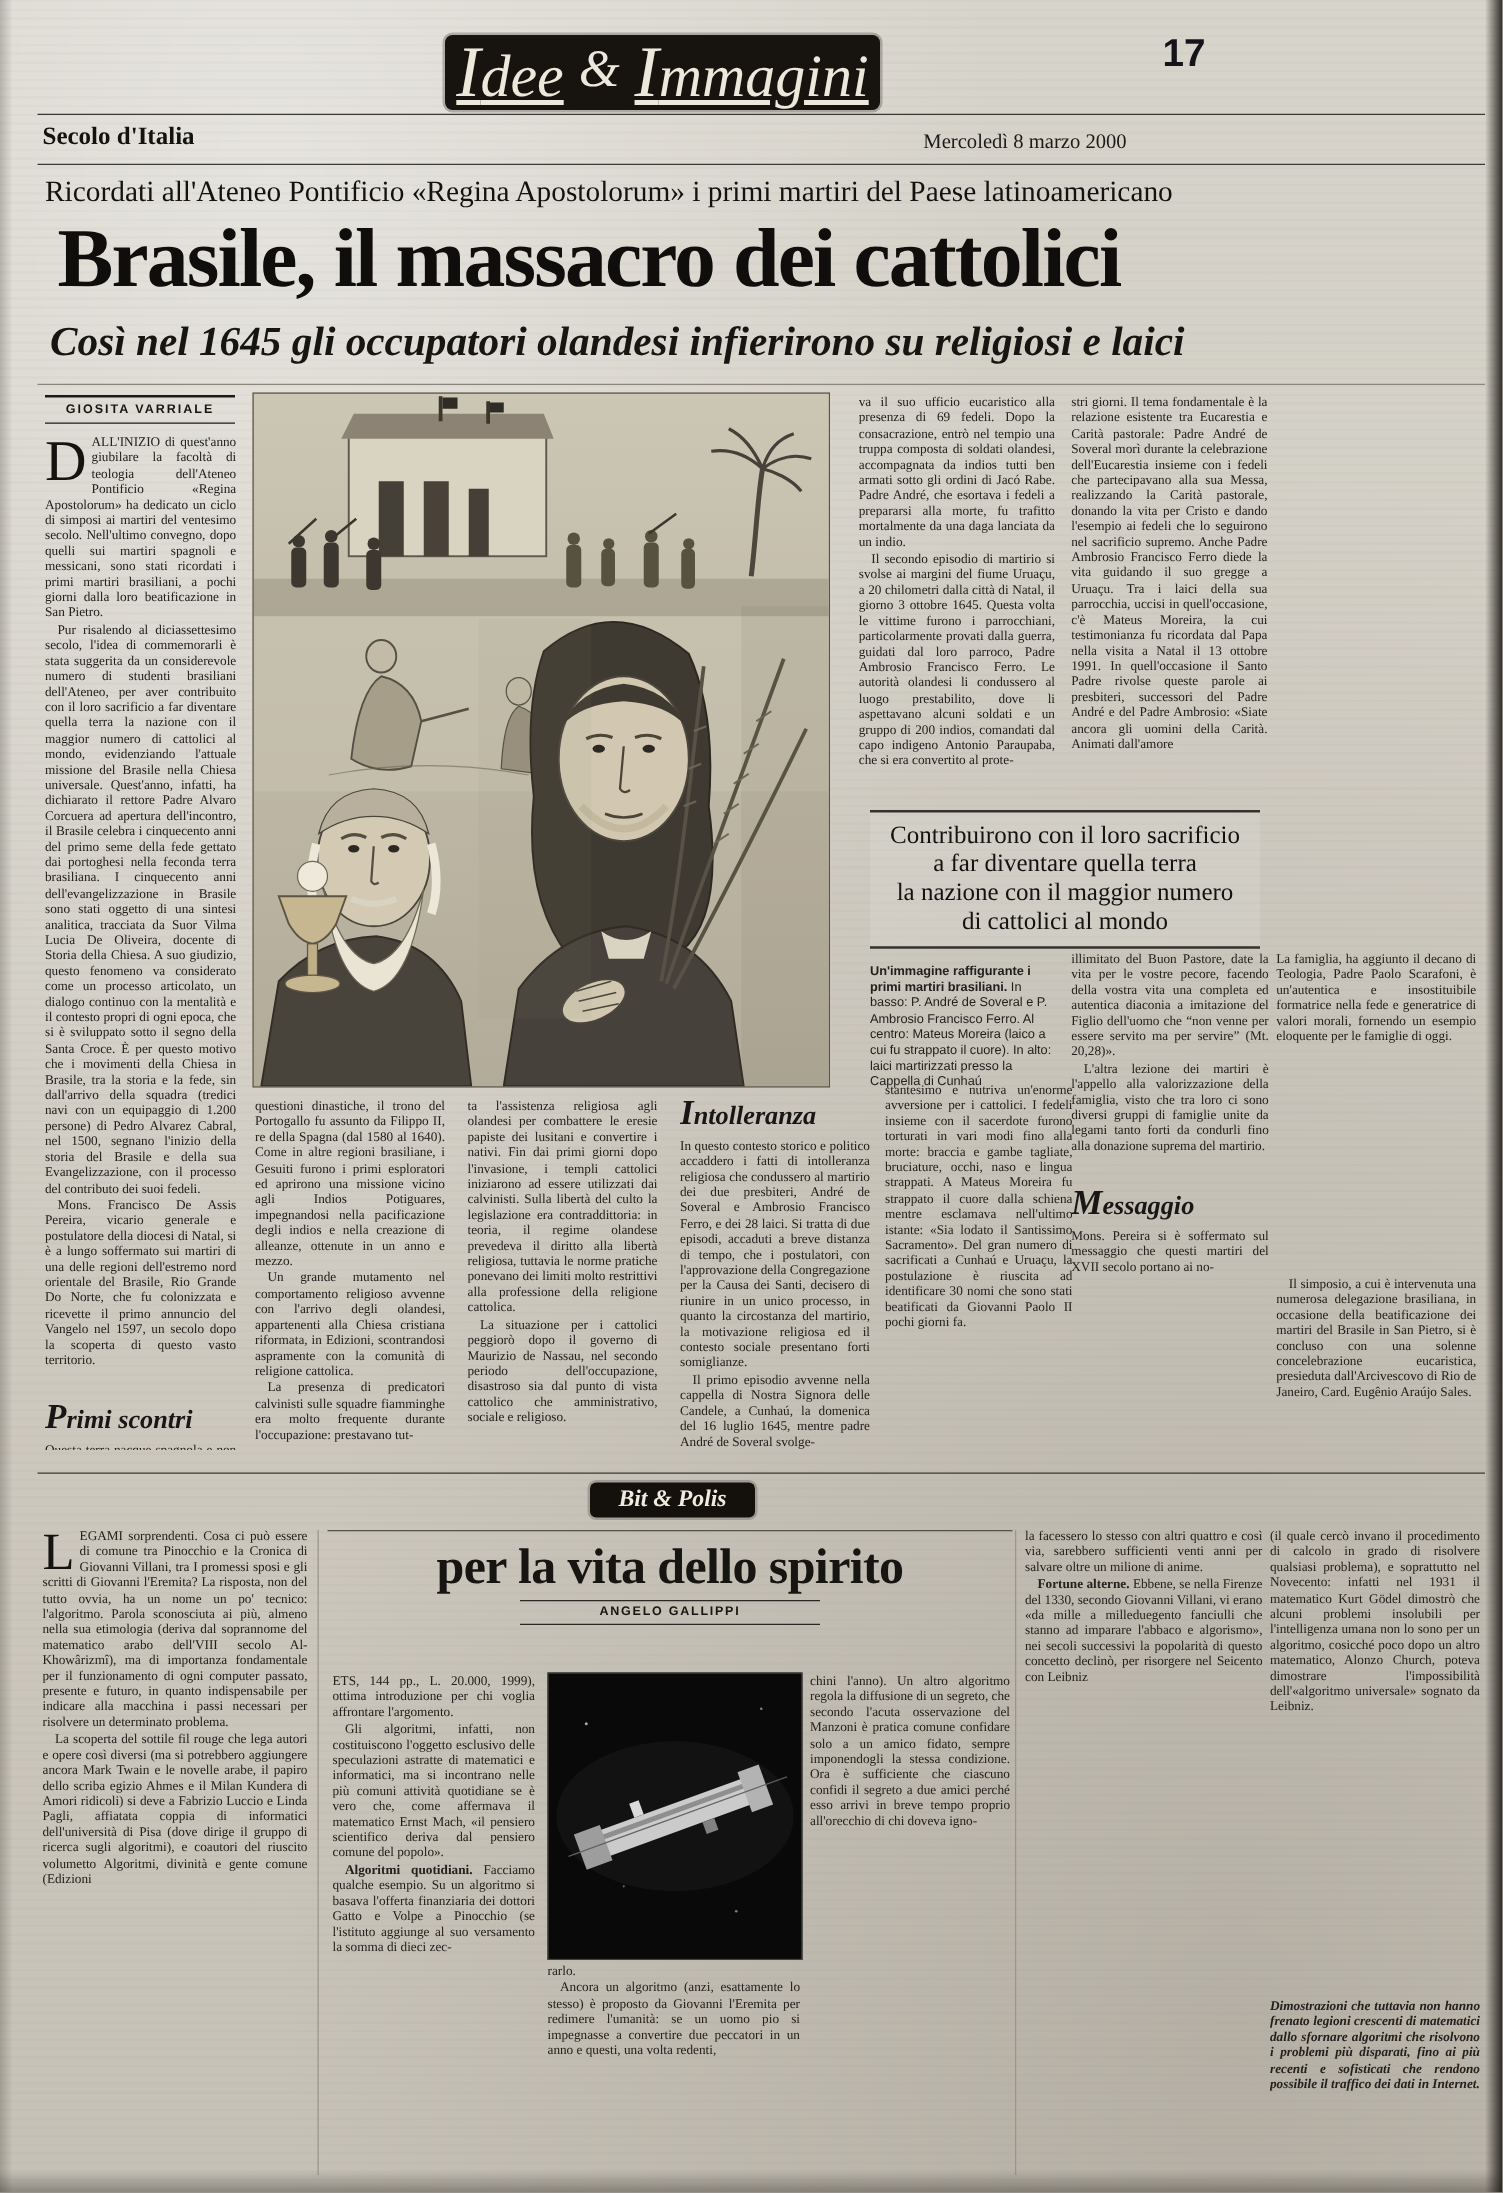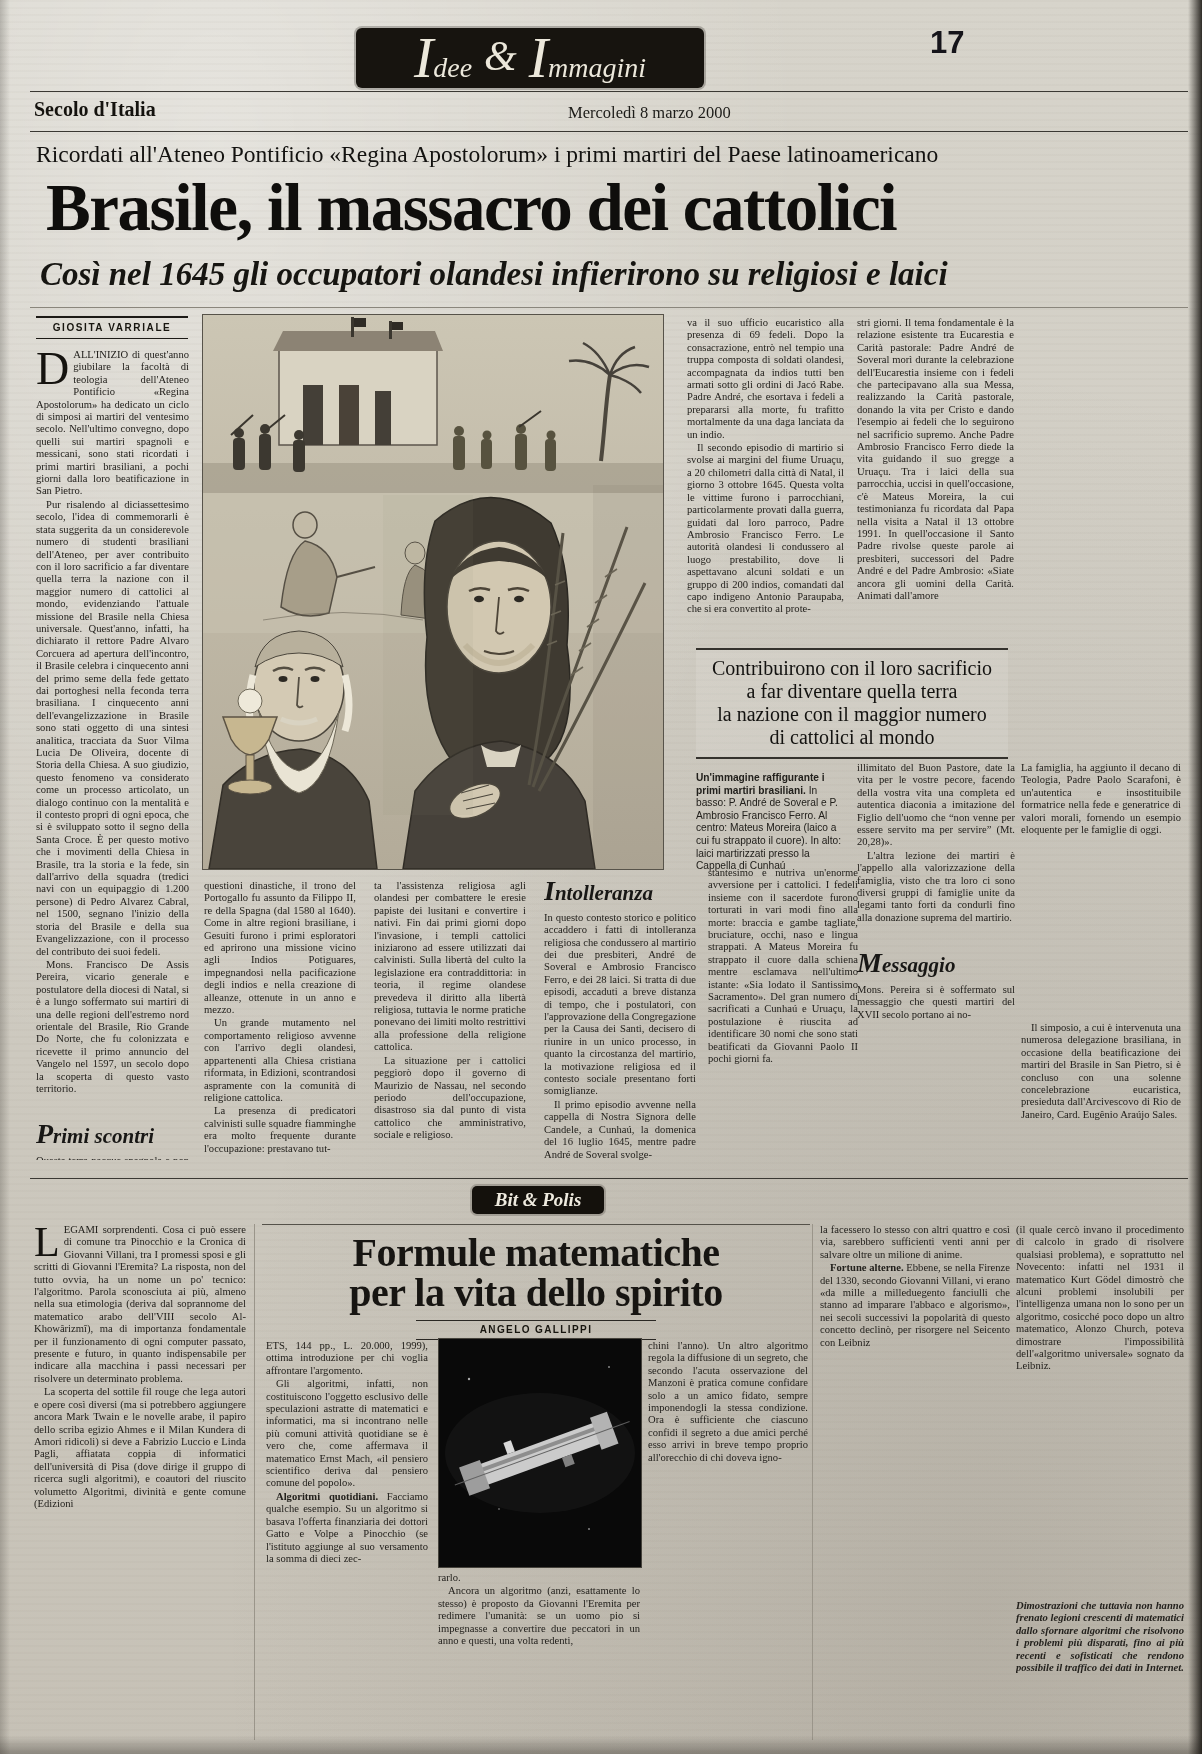--- a/index.html
+++ b/index.html
@@ -10,21 +10,21 @@
       radial-gradient(ellipse at 82% 92%, rgba(70,62,50,.14), rgba(0,0,0,0) 55%),
       linear-gradient(180deg,#d7d4cb,#cdc9bf 60%,#c6c1b6);
     font-family:"Liberation Serif",serif;color:#1d1c1a;}
   .abs{position:absolute;}
   .rule{background:#3a3833;height:1px;}
   .lrule{background:#8a867c;height:1px;}
   .vrule{width:1px;background:#9a958a;}
   
   .banner{display:flex;align-items:center;justify-content:center;gap:12px;background:#17140f;color:#ece8db;
     border-radius:6px;font-family:"Liberation Serif",serif;font-style:italic;box-shadow:0 0 0 2px rgba(23,20,15,.25);}
-  .bw{display:inline-block;font-size:28px;line-height:1;}
+  .bw{display:inline-block;font-size:48px;line-height:1;text-decoration:underline;}
   .bw::first-letter{font-size:58px;}
   .bamp{display:inline-block;font-size:42px;line-height:1;transform:translateY(-2px);}
   
   .bc{font:10.6px/12.4px "Liberation Serif",serif;text-align:justify;color:#23211d;overflow:hidden;
       hyphens:auto;-webkit-hyphens:auto;}
   .bc p{margin:0;text-indent:10px;}
   .bc p.ni{text-indent:0;}
   .bc p+p{margin-top:1px;}
   .dc{float:left;font:400 46px/37px "Liberation Serif",serif;padding:1px 4px 0 0;color:#15130f;text-indent:0;}
   .sh{font:italic 700 21px/1.1 "Liberation Serif",serif;margin:24px 0 5px;text-indent:0;color:#181715;}
@@ -51,21 +51,21 @@
 
   <div class="abs banner" style="left:356px;top:28px;width:348px;height:60px;">
     <span class="bw">Idee</span>
     <span class="bamp">&amp;</span>
     <span class="bw">Immagini</span>
   </div>
   <div class="abs" style="left:930px;top:26px;width:80px;font:700 31px/34px 'Liberation Sans',sans-serif;color:#15141a;">17</div>
 
   <div class="abs rule" style="left:30px;top:91px;width:1158px;"></div>
   <div class="abs" style="left:34px;top:96px;font:700 20px/26px 'Liberation Serif',serif;color:#14120e;">Secolo d'Italia</div>
-  <div class="abs" style="left:568px;top:103px;width:440px;text-align:left;font:400 16.5px/20px 'Liberation Serif',serif;color:#1c1b18;">Mercoledì 8 marzo 2000</div>
+  <div class="abs" style="left:600px;top:103px;width:440px;text-align:center;font:400 16.5px/20px 'Liberation Serif',serif;color:#1c1b18;">Mercoledì 8 marzo 2000</div>
   <div class="abs rule" style="left:30px;top:131px;width:1158px;"></div>
 
   <div class="abs" style="left:36px;top:139px;width:1140px;font:400 23.5px/30px 'Liberation Serif',serif;color:#131210;">Ricordati all'Ateneo Pontificio «Regina Apostolorum» i primi martiri del Paese latinoamericano</div>
   <div class="abs" style="left:46px;top:170px;width:1140px;font:700 67px/74px 'Liberation Serif',serif;letter-spacing:-1.5px;color:#0f0e0c;">Brasile, il massacro dei cattolici</div>
   <div class="abs" style="left:40px;top:254px;width:1080px;font:italic 700 33px/40px 'Liberation Serif',serif;color:#161511;">Così nel 1645 gli occupatori olandesi infierirono su religiosi e laici</div>
   <div class="abs lrule" style="left:30px;top:307px;width:1158px;"></div>
 
   <div class="abs bybox" style="left:36px;top:316px;width:152px;">GIOSITA VARRIALE</div>
 
   <div class="abs bc" style="left:36px;top:349px;width:153px;height:811px;">
@@ -227,21 +227,20 @@
 
   <div class="abs vrule" style="left:254px;top:1224px;height:516px;"></div>
   <div class="abs vrule" style="left:812px;top:1224px;height:516px;"></div>
 
   <div class="abs bc" style="left:34px;top:1224px;width:212px;height:516px;">
     <p class="ni"><span class="dc" style="font-size:42px;line-height:34px;">L</span><span>EGAMI sorprendenti. Cosa ci può essere di comune tra Pinocchio e la Cronica di Giovanni Villani, tra I promessi sposi e gli scritti di Giovanni l'Eremita? La risposta, non del tutto ovvia, ha un nome un po' tecnico: l'algoritmo. Parola sconosciuta ai più, almeno nella sua etimologia (deriva dal soprannome del matematico arabo dell'VIII secolo Al-Khowârizmî), ma di importanza fondamentale per il funzionamento di ogni computer passato, presente e futuro, in quanto indispensabile per indicare alla macchina i passi necessari per risolvere un determinato problema.</span></p>
     <p>La scoperta del sottile fil rouge che lega autori e opere così diversi (ma si potrebbero aggiungere ancora Mark Twain e le novelle arabe, il papiro dello scriba egizio Ahmes e il Milan Kundera di Amori ridicoli) si deve a Fabrizio Luccio e Linda Pagli, affiatata coppia di informatici dell'università di Pisa (dove dirige il gruppo di ricerca sugli algoritmi), e coautori del riuscito volumetto Algoritmi, divinità e gente comune (Edizioni</p>
   </div>
 
   <div class="abs" style="left:262px;top:1224px;width:548px;border-top:1px solid #55524a;padding-top:8px;">
-    <div class="h2line">Formule matematiche</div>
     <div class="h2line">per la vita dello spirito</div>
     <div class="by2">ANGELO GALLIPPI</div>
   </div>
 
   <div class="abs bc" style="left:266px;top:1340px;width:162px;height:402px;">
     <p class="ni">ETS, 144 pp., L. 20.000, 1999), ottima introduzione per chi voglia affrontare l'argomento.</p>
     <p>Gli algoritmi, infatti, non costituiscono l'oggetto esclusivo delle speculazioni astratte di matematici e informatici, ma si incontrano nelle più comuni attività quotidiane se è vero che, come affermava il matematico Ernst Mach, «il pensiero scientifico deriva dal pensiero comune del popolo».</p>
     <p><span class="lead-in">Algoritmi quotidiani.</span> <span>Facciamo qualche esempio. Su un algoritmo si basava l'offerta finanziaria dei dottori Gatto e Volpe a Pinocchio (se l'istituto aggiunge al suo versamento la somma di dieci zec-</span></p>
   </div>
 

